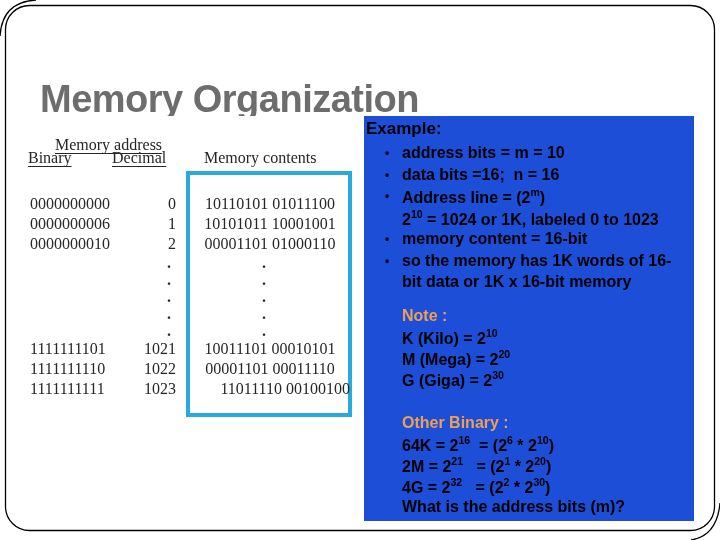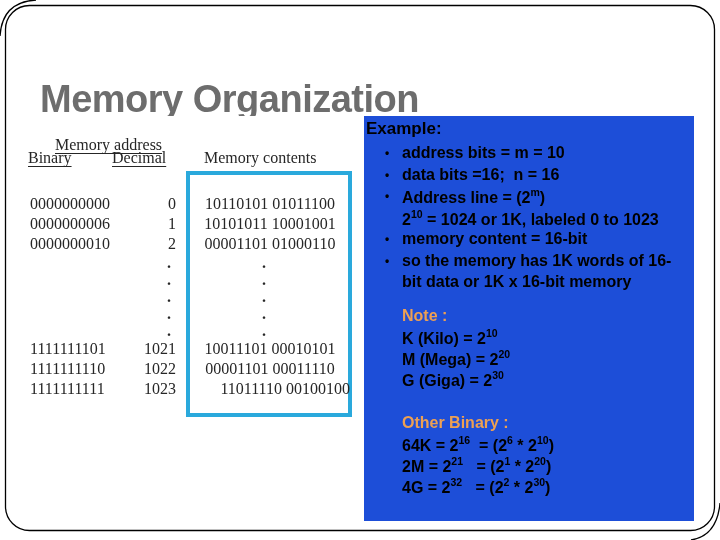--- a/index.html
+++ b/index.html
@@ -144,15 +144,16 @@
     <div class="tline" style="top:254px;"><span>G (Giga) = 2</span><sup>30</sup></div>
 
     <div class="tline orange" style="top:298px;">Other Binary :</div>
 
     <div class="tline" style="top:319px;"><span>64K = 2</span><sup>16</sup><span>  = (2</span><sup>6</sup><span> * 2</span><sup>10</sup><span>)</span></div>
 
     <div class="tline" style="top:340px;"><span>2M = 2</span><sup>21</sup><span>   = (2</span><sup>1</sup><span> * 2</span><sup>20</sup><span>)</span></div>
 
     <div class="tline" style="top:361px;"><span>4G = 2</span><sup>32</sup><span>   = (2</span><sup>2</sup><span> * 2</span><sup>30</sup><span>)</span></div>
 
+    <div class="tline" style="top:382px;">What is the address bits (m)?</div>
   </div>
 
 </div>
 
 </body></html>

